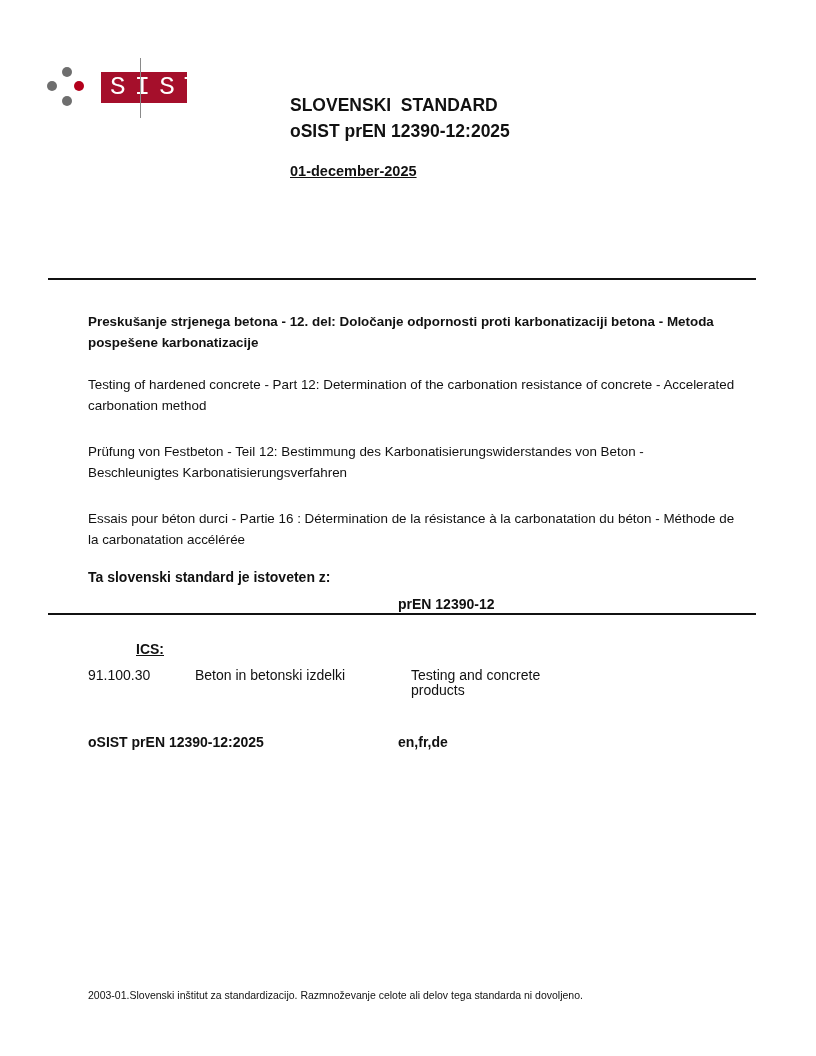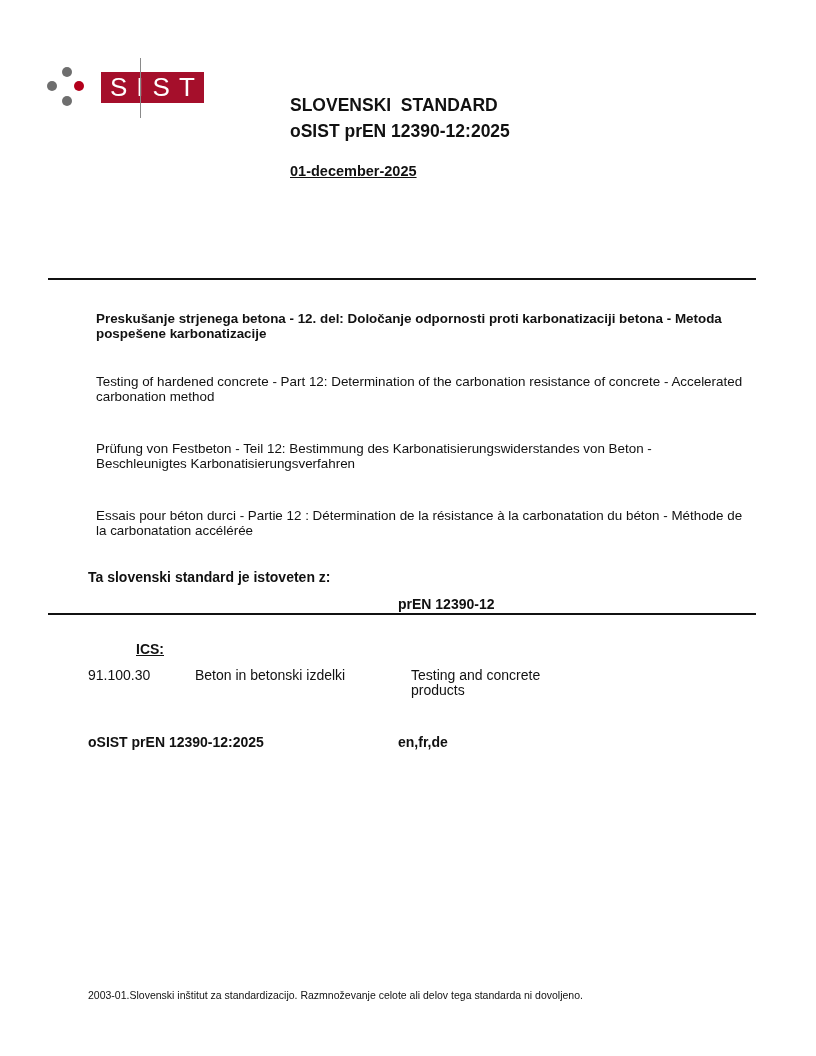--- a/index.html
+++ b/index.html
@@ -3,31 +3,31 @@
 <meta charset="utf-8">
 <style>
   html, body { margin: 0; padding: 0; background: #ffffff; }
   body { width: 816px; height: 1056px; position: relative; overflow: hidden;
          font-family: "Liberation Sans", sans-serif; color: #111; }
   .abs { position: absolute; }
 
   
   .dot { position: absolute; width: 10px; height: 10px; border-radius: 50%; background: #6e6e6e; }
   .dot.red { background: #b3001b; }
-  .logo-box { position: absolute; left: 101px; top: 72px; width: 103px; height: 31px; background: #a50f2b;
+  .logo-box { position: absolute; left: 101px; top: 72px; width: 86px; height: 31px; background: #a50f2b;
               color: #fff; font-size: 26px; letter-spacing: 9px; line-height: 31px; text-indent: 9px;
-              font-family: Liberation Sans, sans-serif; }
+              font-family: Liberation Mono, monospace; }
   .logo-vline { position: absolute; left: 140px; top: 58px; width: 1px; height: 60px; background: #8a8a8a; }
 
   .hdr-title { left: 290px; font-weight: bold; font-size: 17.5px; white-space: pre; }
   .hdr-date { left: 290px; top: 163px; font-weight: bold; font-size: 14.5px; text-decoration: underline; }
 
   .rule { position: absolute; left: 48px; width: 708px; height: 2px; background: #111; }
 
-  .para { position: absolute; left: 96px; width: 650px; font-size: 13.4px; line-height: 15px; }
+  .para { position: absolute; left: 88px; width: 650px; font-size: 13.4px; line-height: 21px; }
   .bold { font-weight: bold; }
 
   .row { position: absolute; font-size: 14px; line-height: 15px; }
   .ics-label { font-weight: bold; text-decoration: underline; padding-left: 48px; }
   .footer { position: absolute; left: 88px; top: 989px; font-size: 10.5px; }
 </style>
 </head>
 <body>
 
 <div>
@@ -41,21 +41,21 @@
 
 <div class="abs hdr-title" style="top:95px;text-align:right;">SLOVENSKI  STANDARD</div>
 <div class="abs hdr-title" style="top:121px;">oSIST prEN 12390-12:2025</div>
 <div class="abs hdr-date">01-december-2025</div>
 
 <div class="rule" style="top:278px;"></div>
 
 <div class="para bold" style="top:311px;">Preskušanje strjenega betona - 12. del: Določanje odpornosti proti karbonatizaciji betona - Metoda pospešene karbonatizacije</div>
 <div class="para" style="top:374px;">Testing of hardened concrete - Part 12: Determination of the carbonation resistance of concrete - Accelerated carbonation method</div>
 <div class="para" style="top:441px;">Prüfung von Festbeton - Teil 12: Bestimmung des Karbonatisierungswiderstandes von Beton - Beschleunigtes Karbonatisierungsverfahren</div>
-<div class="para" style="top:508px;">Essais pour béton durci - Partie 12 : Détermination de la résistance à la carbonatation du béton - Méthode de la carbonatation accélérée</div>
+<div class="para" style="top:508px;">Essais pour béton durci - Partie 16 : Détermination de la résistance à la carbonatation du béton - Méthode de la carbonatation accélérée</div>
 
 <div class="row bold" style="left:88px;top:570px;">Ta slovenski standard je istoveten z:</div>
 <div class="row bold" style="left:398px;top:570px;margin-top:27px;">prEN 12390-12</div>
 
 <div class="rule" style="top:613px;"></div>
 
 <div class="row ics-label" style="left:88px;top:642px;">ICS:</div>
 <div>
   <div class="row" style="left:88px;top:668px;">91.100.30</div>
   <div class="row" style="left:195px;top:668px;">Beton in betonski izdelki</div>

